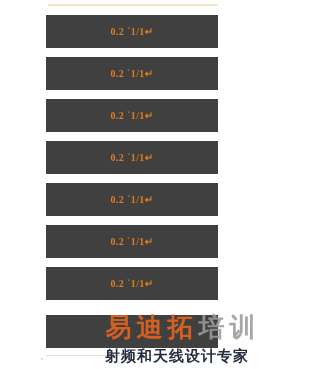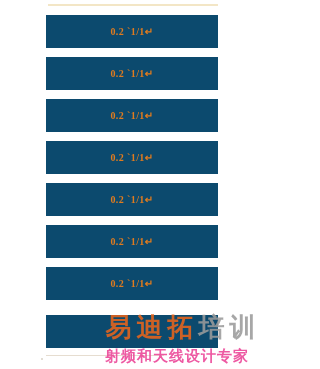--- a/index.html
+++ b/index.html
@@ -61,21 +61,21 @@
     top: 0;
     width: 263px;
     height: 369px;
   }
 
   .cell-row {
     position: absolute;
     left: 46px;
     width: 172px;
     height: 33px;
-    background: #0c4a6e;
+    background: #404040;
     box-sizing: border-box;
     display: flex;
     align-items: center;
     justify-content: center;
   }
 
   .cell-text {
     font-family: "Liberation Serif", serif;
     font-size: 10px;
     font-weight: bold;
@@ -120,21 +120,21 @@
   .wm-ch.c-gray   { color: #9b9b9b; }
 
   .wm-sub {
     position: absolute;
     left: 2px;
     top: 38px;
     width: 160px;
     font-family: "DejaVu Sans", sans-serif;
     font-size: 15px;
     font-weight: bold;
-    color: #ec4899;
+    color: #0f172a;
     letter-spacing: 1px;
     line-height: 1;
     white-space: nowrap;
     opacity: 0.9;
   }
 </style>
 </head>
 <body>
 
 <div id="page">

